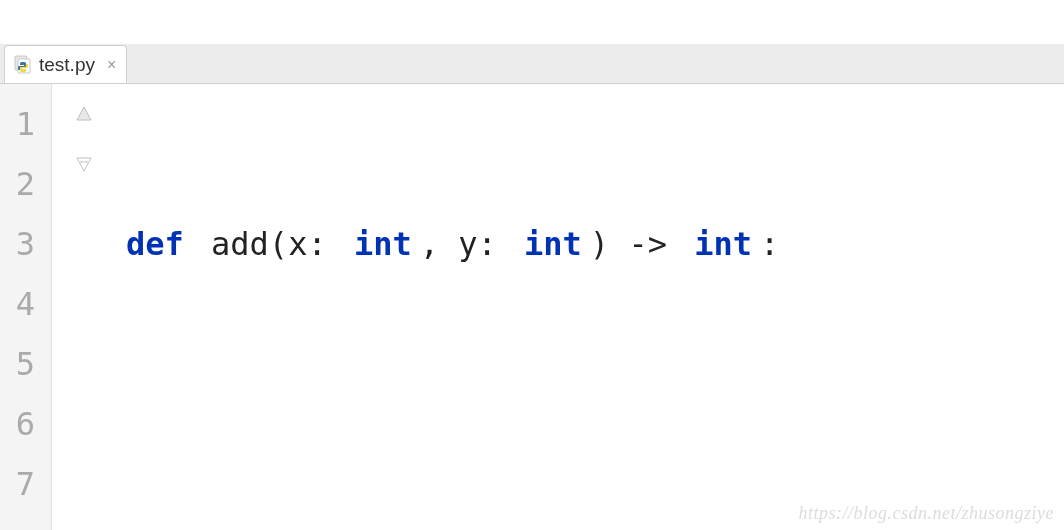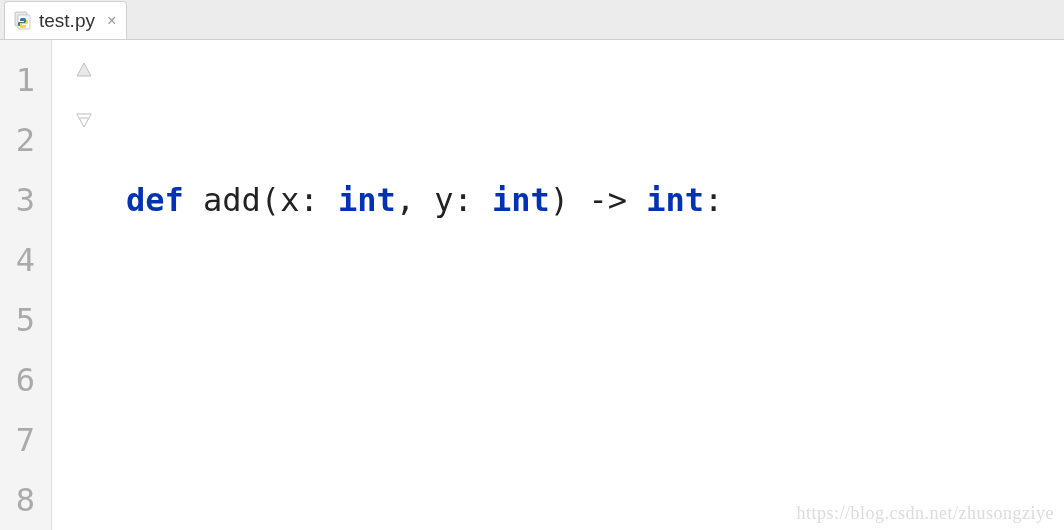--- a/index.html
+++ b/index.html
@@ -14,20 +14,21 @@
       height: 530px;
       overflow: hidden;
       position: relative;
     }
     .tab-bar {
       height: 40px;
       background: #ececec;
       border-bottom: 1px solid #d0d0d0;
       display: flex;
       align-items: flex-end;
+      margin-top: 44px;
     }
     .tab {
       height: 38px;
       background: #ffffff;
       border: 1px solid #d0d0d0;
       border-bottom: none;
       border-radius: 4px 4px 0 0;
       display: flex;
       align-items: center;
       padding: 0 10px 0 8px;
@@ -90,28 +91,30 @@
       padding-top: 10px;
       padding-left: 18px;
       font-size: 32px;
       line-height: 60px;
       white-space: pre;
     }
     .code-line {
       height: 60px;
       display: flex;
       align-items: center;
+      gap: 8px;
     }
     .kw { color: #0033b3; font-weight: 600; }
     .plain { color: #222; }
     .watermark {
       position: absolute;
       bottom: 6px;
       right: 10px;
       font-family: serif;
+      font-style: italic;
       font-size: 18px;
       color: #dcdcdc;
       letter-spacing: 0.5px;
     }
     .indent {
       display: inline-block;
       width: 72px;
     }
   </style>
 </head>

